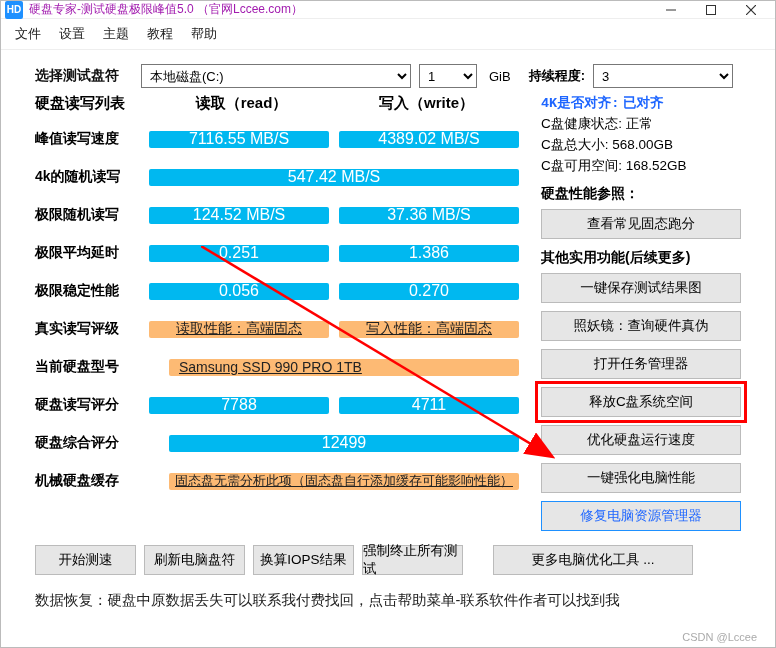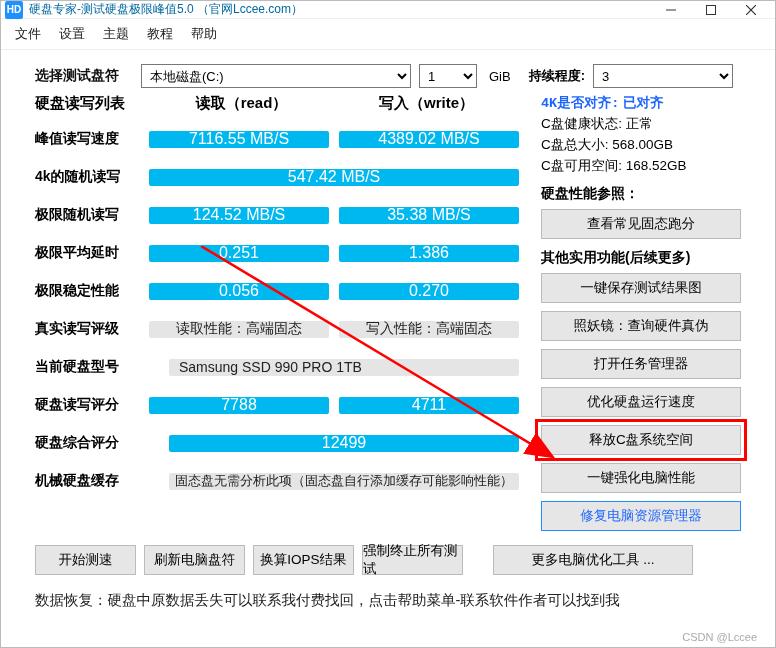--- a/index.html
+++ b/index.html
@@ -1,19 +1,19 @@
 <!DOCTYPE html>
 <html><head>
 <meta charset="utf-8">
 <style>
   * { box-sizing: border-box; margin: 0; padding: 0; }
   body { font-family: "Microsoft YaHei", Arial, sans-serif; font-size: 13px; background: #fff; width: 776px; height: 648px; overflow: hidden; border: 1px solid #bbb; position: relative; }
   .titlebar { display: flex; align-items: center; height: 18px; padding: 0 4px; border-bottom: 1px solid #eee; }
   .app-icon { width: 18px; height: 18px; background: #1e90ff; color: #fff; font-size: 10px; font-weight: bold; display: flex; align-items: center; justify-content: center; border-radius: 2px; margin-right: 6px; }
-  .titlebar-title { flex: 1; font-size: 12px; color: #0369a1; }
+  .titlebar-title { flex: 1; font-size: 12px; color: #a21caf; }
   .winbtn { width: 40px; height: 28px; display: flex; align-items: center; justify-content: center; color: #333; }
   .winbtn svg { width: 10px; height: 10px; }
   .menubar { display: flex; gap: 18px; padding: 6px 14px 6px 14px; font-size: 13px; color: #222; border-bottom: 1px solid #eee; }
   .menubar span { cursor: default; }
   .content { padding: 14px 14px 4px 34px; }
   .row { display: flex; align-items: center; margin-bottom: 6px; gap: 8px; }
   .label { width: 98px; font-size: 14px; font-weight: bold; color: #111; text-align: justify; }
   select, .combo { height: 24px; border: 1px solid #777; background: #fff; font-size: 13px; padding: 0 4px; }
   .disk-select { width: 270px; }
   .qty-select { width: 58px; }
@@ -23,21 +23,21 @@
   .cols { display: flex; gap: 4px; }
   .leftcol { width: 110px; }
   .midcol { width: 370px; }
   .rightcol { width: 200px; margin-left: 18px; }
   .hdr { font-weight: bold; font-size: 15px; text-align: center; height: 26px; }
   .hdr-row { display: flex; }
   .hdr-half { width: 50%; }
   .metric-label { height: 38px; display: flex; align-items: center; font-size: 14px; font-weight: bold; }
   .metric-row { display: flex; gap: 10px; height: 38px; align-items: center; }
   .cell { flex: 1; height: 17px; background: #00b8f0; color: #fff; font-size: 16px; display: flex; align-items: center; justify-content: center; border-radius: 2px; }
-  .cell-gray { background: #e5e5e5; color: #222; font-size: 14px; }
+  .cell-gray { background: #fdba74; color: #222; font-size: 14px; text-decoration: underline; }
   .cell-wide { width: 100%; margin-left: 20px; }
   .info-line { font-size: 13.5px; margin-bottom: 3px; }
   .blue { color: #1e66ff; font-weight: bold; font-family: Liberation Mono, monospace; }
   .right-section-title { font-weight: bold; font-size: 14px; margin-top: 10px; margin-bottom: 6px; }
   .side-btn { width: 100%; height: 30px; background: #e6e6e6; border: 1px solid #bbb; font-size: 13.5px; margin-bottom: 8px; display: flex; align-items: center; justify-content: center; cursor: default; }
   .side-btn-blue { border: 1px solid #1e90ff; color: #1e66ff; }
   .side-btn-red { outline: 3px solid #ff0000; outline-offset: 3px; }
   .bottom-btns { display: flex; gap: 8px; margin-top: 6px; }
   .bot-btn { flex: 1; height: 30px; background: #e6e6e6; border: 1px solid #bbb; font-size: 13.5px; display: flex; align-items: center; justify-content: center; }
   .footer { padding: 4px 14px 0 34px; font-size: 14.5px; color: #222; }
@@ -110,21 +110,21 @@
       </div>
       <div class="metric-row">
           <div class="cell">7116.55 MB/S</div>
           <div class="cell">4389.02 MB/S</div>
         </div>
       <div class="metric-row">
           <div class="cell">547.42 MB/S</div>
         </div>
       <div class="metric-row">
           <div class="cell">124.52 MB/S</div>
-          <div class="cell">35.38 MB/S</div>
+          <div class="cell">37.36 MB/S</div>
         </div>
       <div class="metric-row">
           <div class="cell">0.251</div>
           <div class="cell">1.386</div>
         </div>
       <div class="metric-row">
           <div class="cell">0.056</div>
           <div class="cell">0.270</div>
         </div>
       <div class="metric-row">
@@ -152,22 +152,22 @@
       <div class="info-line">C盘总大小: 568.00GB</div>
       <div class="info-line">C盘可用空间: 168.52GB</div>
 
       <div class="right-section-title">硬盘性能参照：</div>
       <div class="side-btn">查看常见固态跑分</div>
 
       <div class="right-section-title">其他实用功能(后续更多)</div>
       <div class="side-btn">一键保存测试结果图</div>
       <div class="side-btn">照妖镜：查询硬件真伪</div>
       <div class="side-btn">打开任务管理器</div>
+      <div class="side-btn side-btn-red">释放C盘系统空间</div>
       <div class="side-btn">优化硬盘运行速度</div>
-      <div class="side-btn side-btn-red">释放C盘系统空间</div>
       <div class="side-btn">一键强化电脑性能</div>
       <div class="side-btn side-btn-blue">修复电脑资源管理器</div>
     </div>
   </div>
 
   <div style="display:flex;gap:12px;align-items:flex-start;">
     <div class="bottom-btns" style="width:428px">
       <div class="bot-btn">开始测速</div>
       <div class="bot-btn">刷新电脑盘符</div>
       <div class="bot-btn">换算IOPS结果</div>

